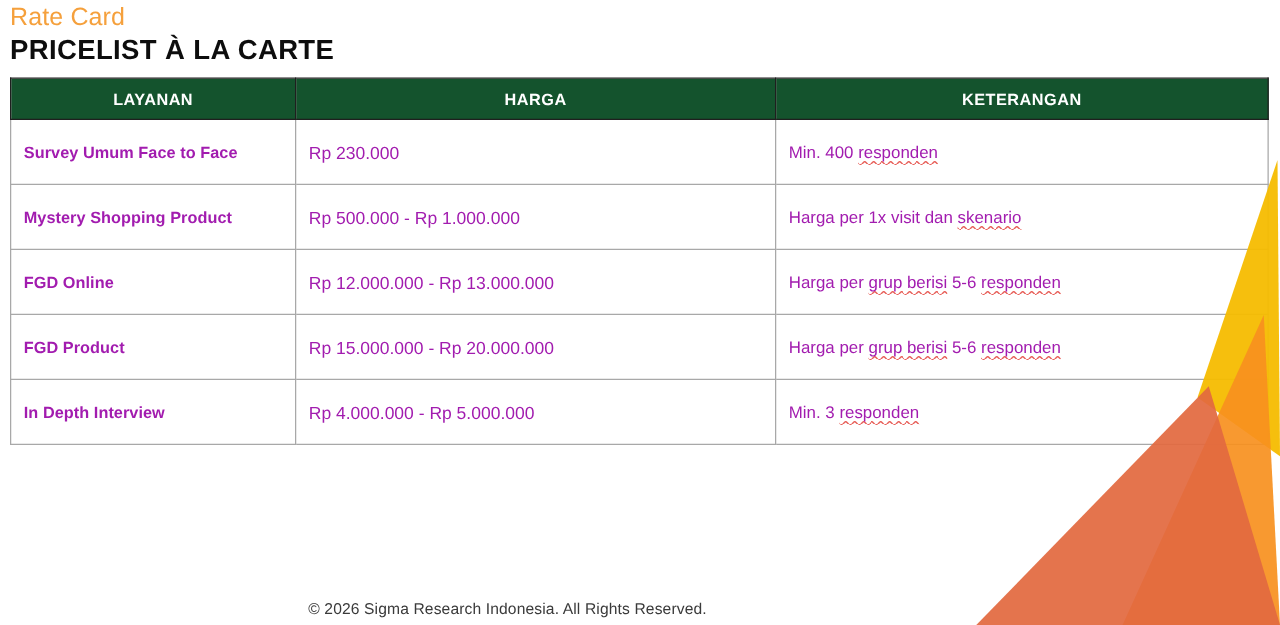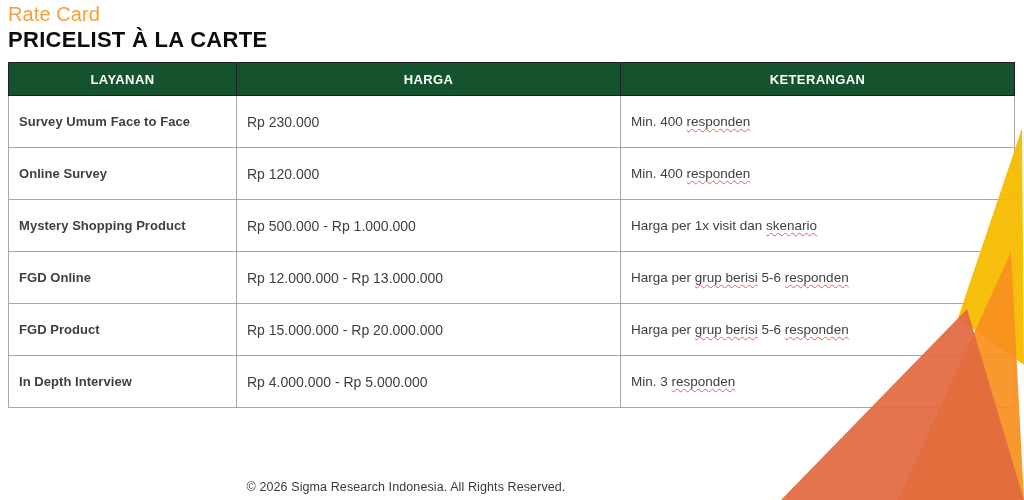--- a/index.html
+++ b/index.html
@@ -85,21 +85,21 @@
     border: 1px solid #1f1f1f;
     vertical-align: middle;
   }
 
   #rate-table tbody td {
     height: 52px;
     border: 1px solid #a8a8a8;
     padding: 0 10px;
     vertical-align: middle;
     background: transparent;
-    color: #404040;
+    color: #a21caf;
   }
 
   td.cell-layanan {
     font-size: 13px;
     font-weight: 700;
     letter-spacing: .05px;
   }
 
   td.cell-harga {
     font-size: 14px;
@@ -161,25 +161,20 @@
         <th>KETERANGAN</th>
       </tr>
     </thead>
     <tbody id="table-body">
         <tr>
           <td class="cell-layanan">Survey Umum Face to Face</td>
           <td class="cell-harga">Rp 230.000</td>
           <td class="cell-keterangan"><span>Min. 400 </span><span class="sp">responden</span></td>
         </tr>
         <tr>
-          <td class="cell-layanan">Online Survey</td>
-          <td class="cell-harga">Rp 120.000</td>
-          <td class="cell-keterangan"><span>Min. 400 </span><span class="sp">responden</span></td>
-        </tr>
-        <tr>
           <td class="cell-layanan">Mystery Shopping Product</td>
           <td class="cell-harga">Rp 500.000 - Rp 1.000.000</td>
           <td class="cell-keterangan"><span>Harga per 1x visit dan </span><span class="sp">skenario</span></td>
         </tr>
         <tr>
           <td class="cell-layanan">FGD Online</td>
           <td class="cell-harga">Rp 12.000.000 - Rp 13.000.000</td>
           <td class="cell-keterangan"><span>Harga per </span><span class="sp">grup berisi</span><span> 5-6 </span><span class="sp">responden</span></td>
         </tr>
         <tr>

